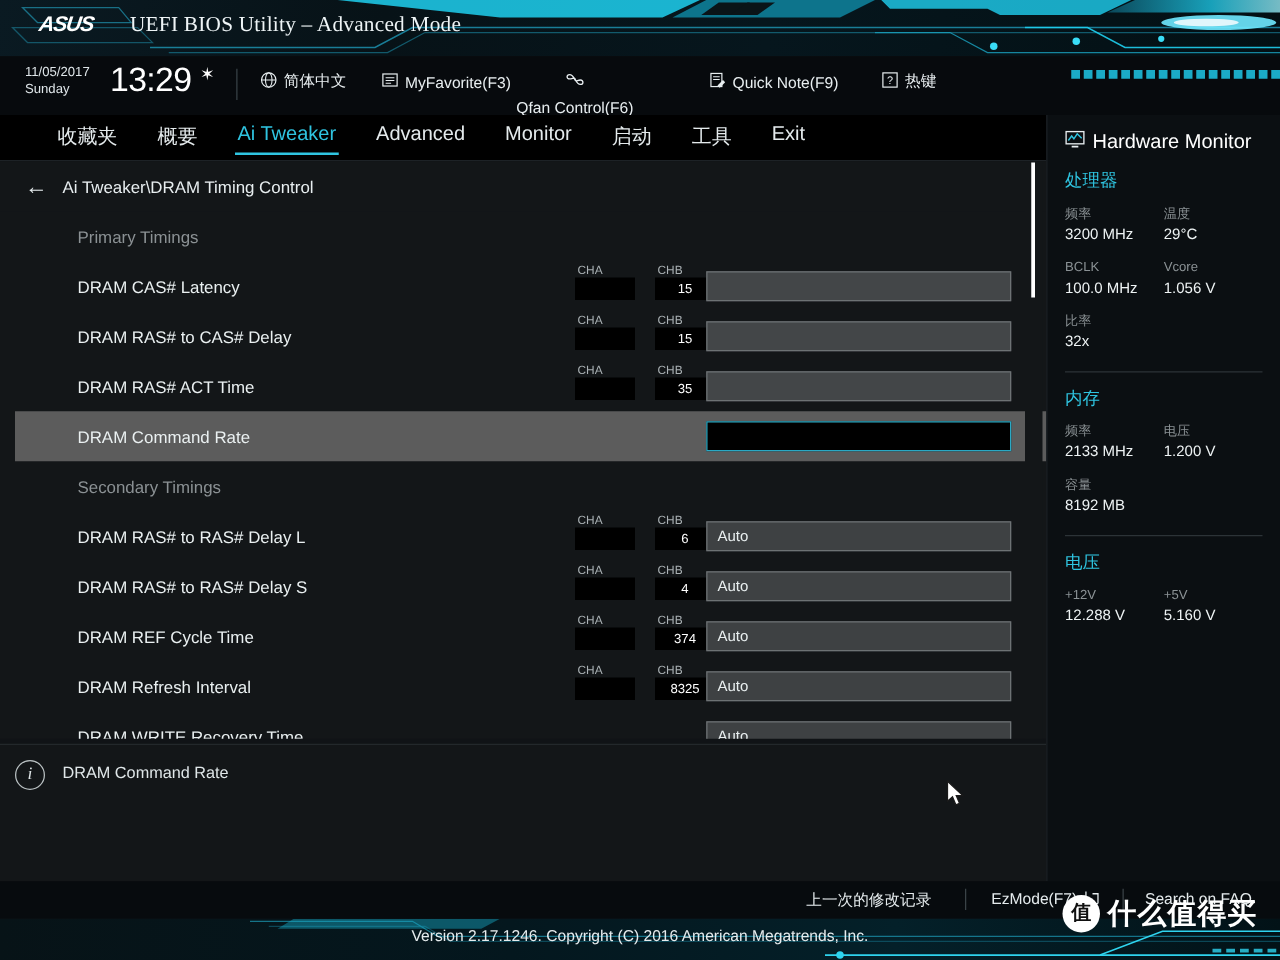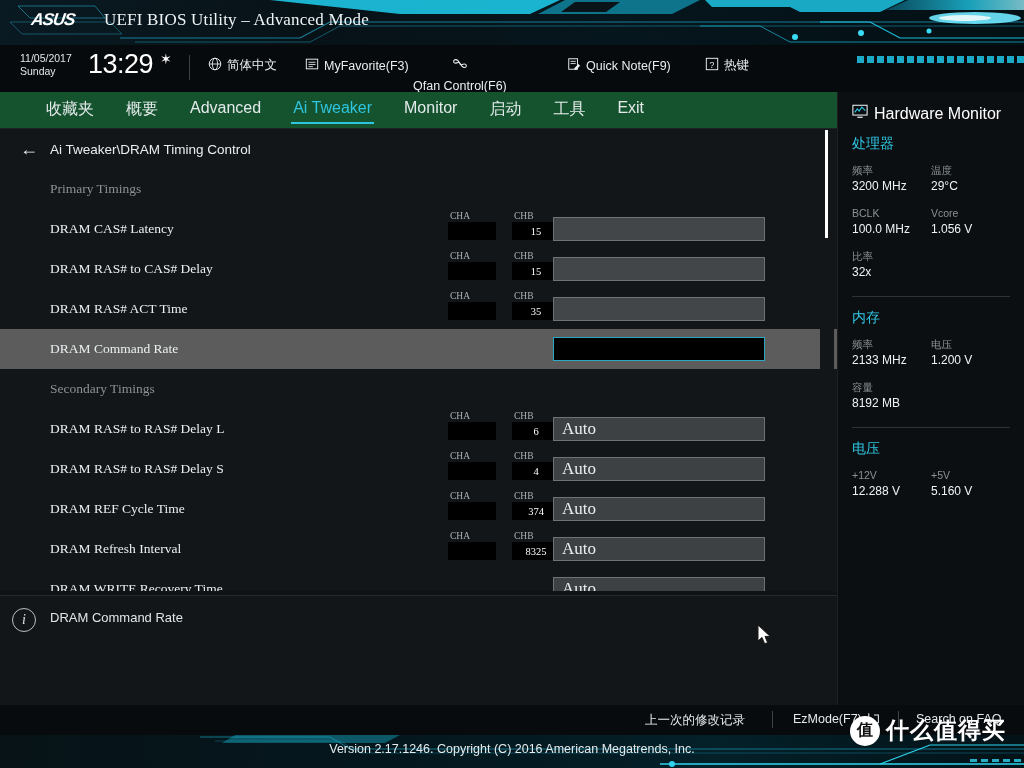--- a/index.html
+++ b/index.html
@@ -52,21 +52,21 @@
     display: flex; align-items: center; gap: 5px;
     white-space: nowrap;
   }
   .tbicon { display: inline-block; }
   .dotrow { position: absolute; right: 0; top: 11px; display: flex; gap: 3px; }
   .dotrow i { display: block; width: 7px; height: 7px; background: #1ec8e8; opacity: .85; }
 
   
   .nav {
     position: absolute; top: 92px; left: 0; width: 1024px; height: 37px;
-    background: #14532d;
+    background: #000000;
     border-bottom: 1px solid #1d2226;
   }
   .nav-inner { position: absolute; left: 30px; top: 0; display: flex; gap: 0; }
   .tab {
     font-size: 16px; color: #e4eaec; padding: 7px 16px 6px 16px;
     cursor: pointer; white-space: nowrap; position: relative;
   }
   .tab.active { color: #2fc4e0; }
   .tab.active::after {
     content: ""; position: absolute; left: 14px; right: 14px; bottom: 2px;
@@ -79,21 +79,21 @@
     background: #131618;
   }
   .crumb {
     position: absolute; left: 0; top: 0; width: 837px; height: 40px;
     display: flex; align-items: center; gap: 12px; padding-left: 20px;
     background: #131618;
   }
   .backarrow { color: #e6ecee; font-size: 18px; line-height: 1; cursor: pointer; }
   .crumb-text { font-size: 13.5px; color: #e8eef0; }
 
-  .rows { position: absolute; left: 0; top: 40px; width: 837px; height: 422px; overflow: hidden; font-family: Liberation Serif, serif; }
+  .rows { position: absolute; left: 12px; top: 40px; width: 837px; height: 422px; overflow: hidden; }
 
   .grouphdr {
     height: 40px; display: flex; align-items: center;
     padding-left: 50px; font-size: 13.5px; color: #8b9194;
   }
   .row {
     height: 40px; position: relative; display: flex; align-items: center;
   }
   .row.sel { background: #5c5c5c; }
   .row-label {
@@ -101,23 +101,23 @@
   }
   .chgroup { position: absolute; left: 448px; top: 2px; display: flex; gap: 16px; }
   .chcell { width: 48px; }
   .chname { font-size: 9.5px; color: #aab1b4; line-height: 11px; padding-left: 2px; }
   .chbox {
     height: 18px; background: #000000;
     font-size: 10.5px; color: #ffffff;
     display: flex; align-items: center; justify-content: center;
   }
   .field {
-    position: absolute; left: 553px; width: 212px; height: 24px;
+    position: absolute; left: 553px; width: 244px; height: 24px;
     background: #3e4143; border: 1px solid #6d7274;
-    font-size: 17px; color: #e9eff0;
+    font-size: 12px; color: #e9eff0;
     display: flex; align-items: center; padding-left: 8px;
     cursor: pointer;
   }
   .field.empty { background: #434648; }
   .field.active {
     background: #000000; border: 1px solid #2aa9c4;
   }
 
   
   .scrolltrack {
@@ -320,22 +320,22 @@
         <i></i>
         <i></i>
         <i></i>
     </div>
   </div>
 
   <div class="nav">
     <div class="nav-inner" id="nav-tabs">
         <div class="tab"><span>收藏夹</span></div>
         <div class="tab"><span>概要</span></div>
+        <div class="tab active"><span>Ai Tweaker</span></div>
         <div class="tab"><span>Advanced</span></div>
-        <div class="tab active"><span>Ai Tweaker</span></div>
         <div class="tab"><span>Monitor</span></div>
         <div class="tab"><span>启动</span></div>
         <div class="tab"><span>工具</span></div>
         <div class="tab"><span>Exit</span></div>
       </div>
   </div>
 
   <div class="main">
     <div class="crumb">
       <span class="backarrow">←</span>

